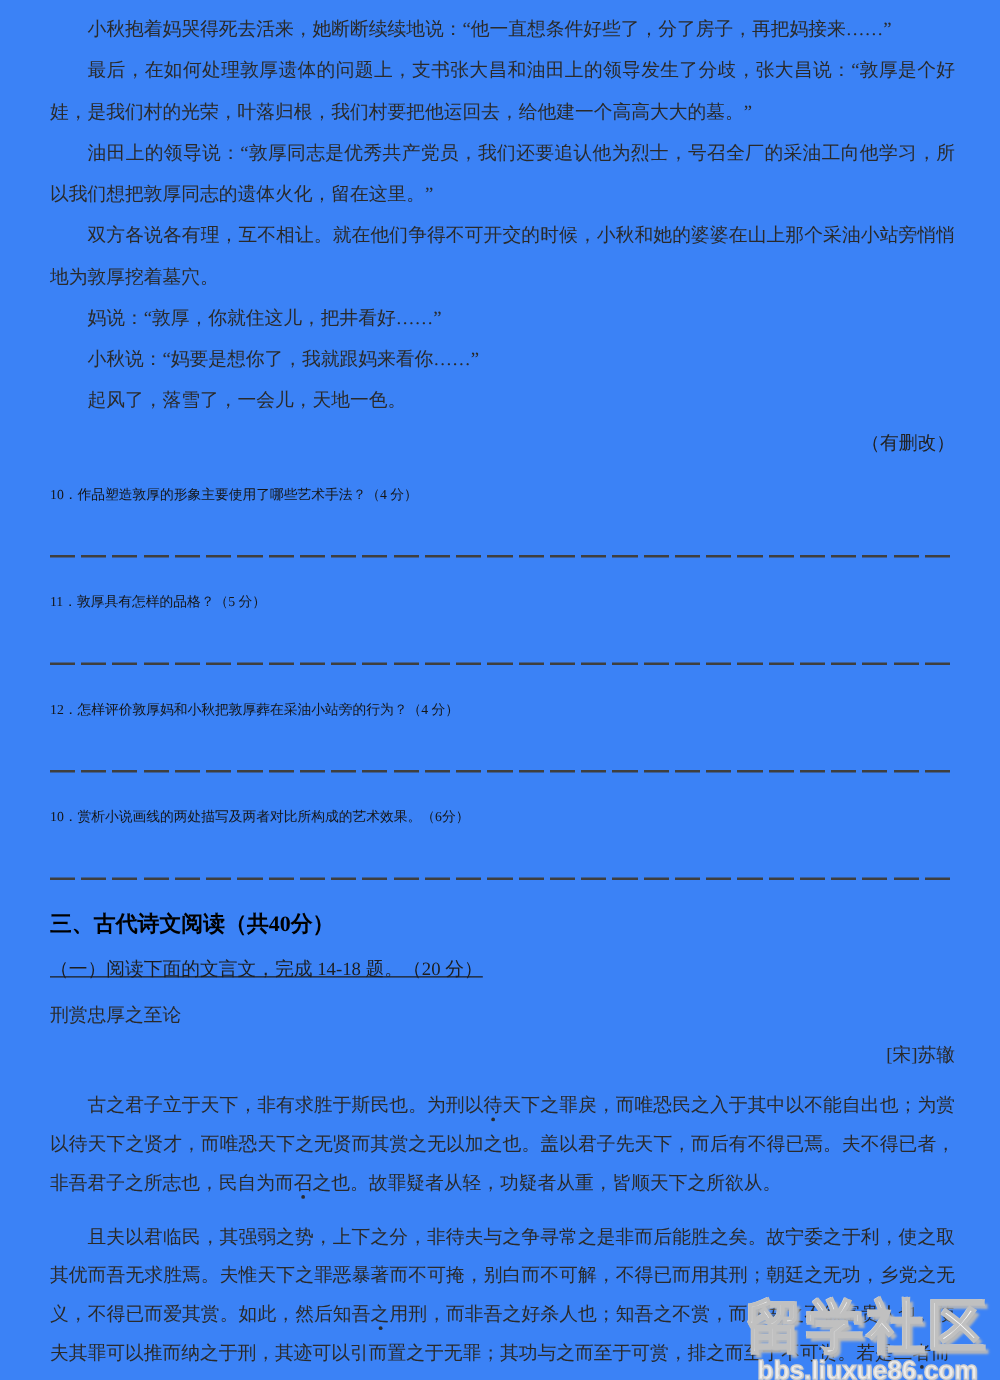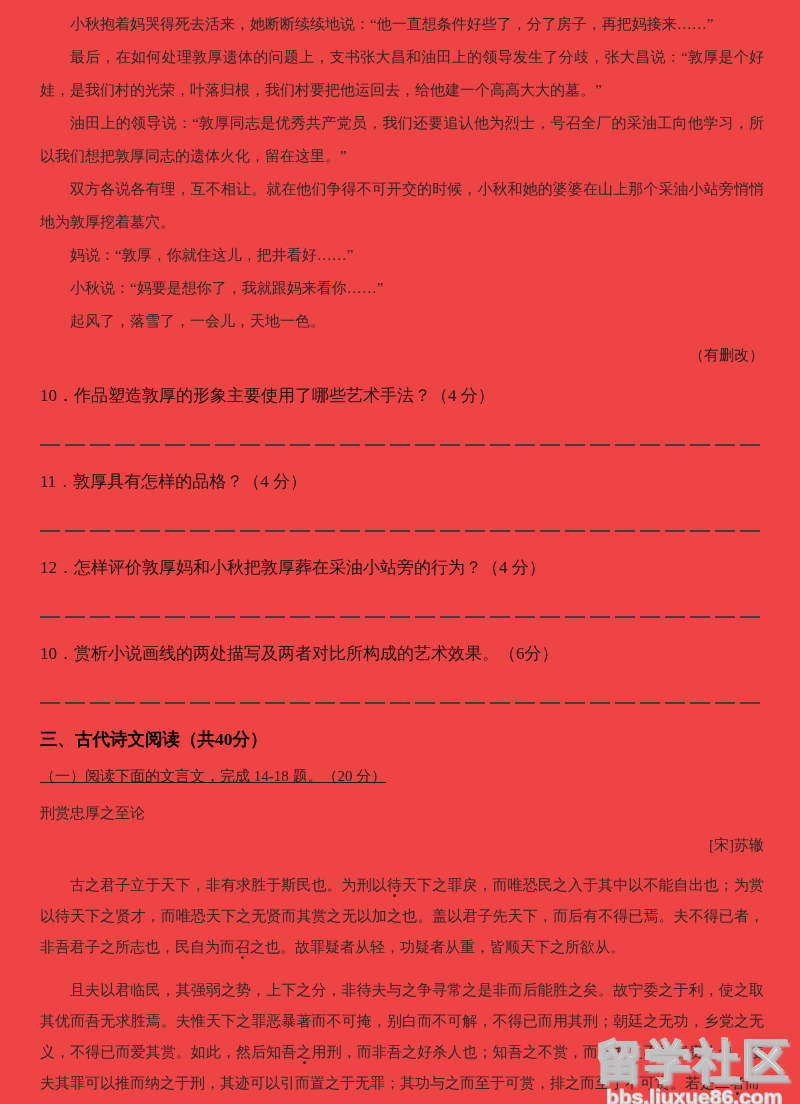--- a/index.html
+++ b/index.html
@@ -1,20 +1,20 @@
 <!DOCTYPE html>
 <html><head>
 <meta charset="utf-8">
 <title>exam-page</title>
 <style>
   html,body{margin:0;padding:0;background:#fff;}
   .page{
     position:relative;
     width:800px;height:1104px;
-    background:#ef4444;
+    background:#3b82f6;
     overflow:hidden;
     font-family:"Liberation Serif","DejaVu Serif",serif;
     color:#1d1d1d;
   }
   .content{padding:8px 36px 0 40px;}
   
   .story p{
     margin:0;
     font-size:15px;
     line-height:33px;
@@ -24,21 +24,21 @@
   }
   .story .note{
     text-indent:0;
     text-align:right;
     line-height:26px;
     margin-top:4px;
     color:#222;
   }
   
   .q{
-    font-size:17px;
+    font-size:11px;
     line-height:24px;
     color:#151515;
   }
   .q10{margin-top:16px;}
   .q-next{margin-top:24px;}
   .answer-line{
     height:2px;
     margin-top:36px;
     background-image:repeating-linear-gradient(to right,#3f3f3f 0 20px,transparent 20px 25px);
   }
@@ -131,21 +131,21 @@
       <p>双方各说各有理，互不相让。就在他们争得不可开交的时候，小秋和她的婆婆在山上那个采油小站旁悄悄地为敦厚挖着墓穴。</p>
       <p>妈说：“敦厚，你就住这儿，把井看好……”</p>
       <p>小秋说：“妈要是想你了，我就跟妈来看你……”</p>
       <p>起风了，落雪了，一会儿，天地一色。</p>
       <p class="note">（有删改）</p>
     </section>
 
     <section>
       <div class="q q10">10．作品塑造敦厚的形象主要使用了哪些艺术手法？（4 分）</div>
       <div class="answer-line"></div>
-      <div class="q q-next">11．敦厚具有怎样的品格？（4 分）</div>
+      <div class="q q-next">11．敦厚具有怎样的品格？（5 分）</div>
       <div class="answer-line"></div>
       <div class="q q-next">12．怎样评价敦厚妈和小秋把敦厚葬在采油小站旁的行为？（4 分）</div>
       <div class="answer-line"></div>
       <div class="q q-next">10．赏析小说画线的两处描写及两者对比所构成的艺术效果。（6分）</div>
       <div class="answer-line"></div>
     </section>
 
     <section>
       <div class="sec-heading">三、古代诗文阅读（共40分）</div>
       <div class="sec-intro">（一）阅读下面的文言文，完成 14-18 题。（20 分）</div>

